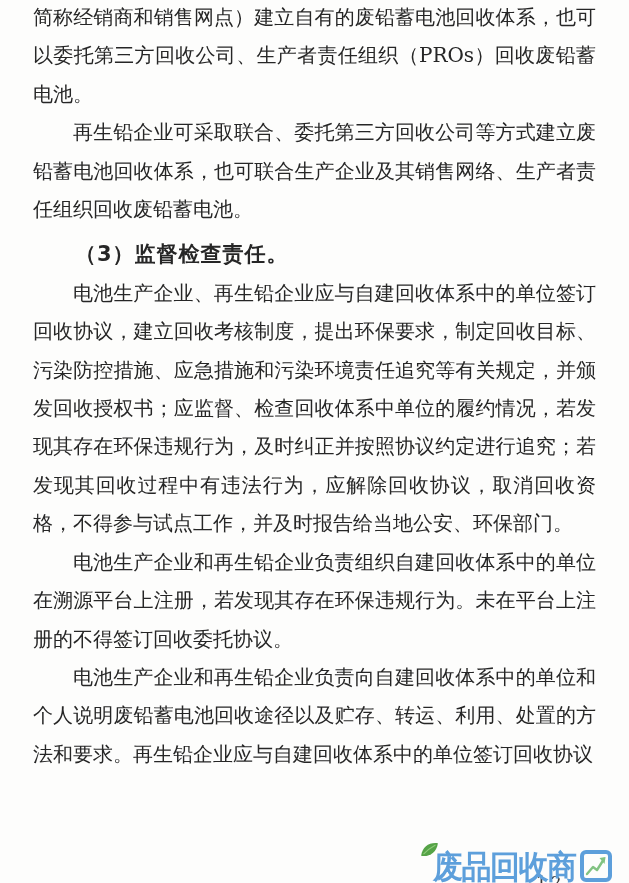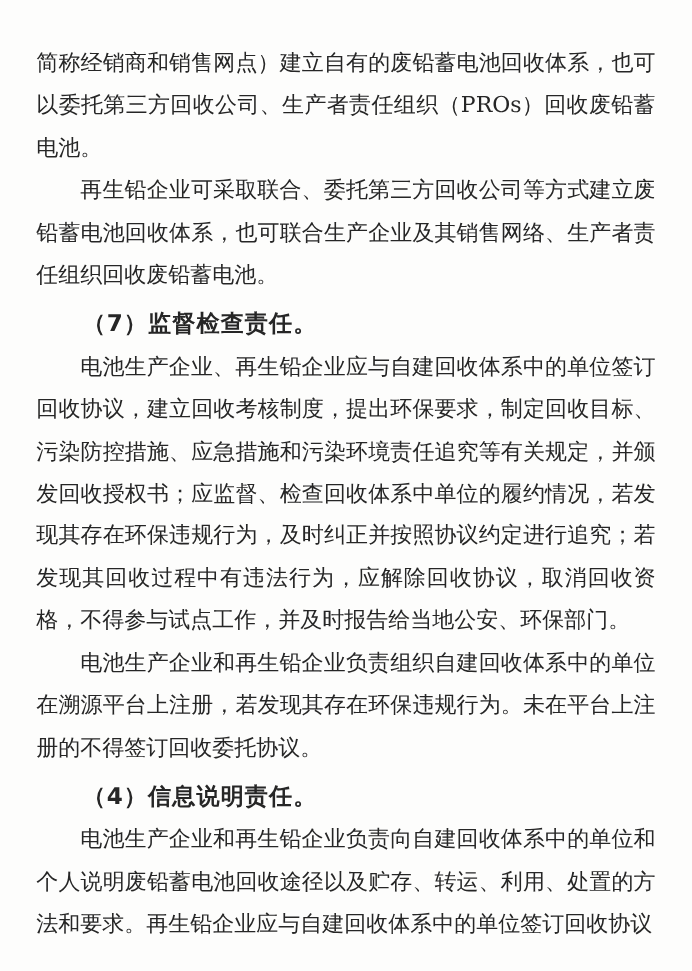--- a/index.html
+++ b/index.html
@@ -6,21 +6,20 @@
   body {
     width: 629px; height: 883px;
     background: #fdfdfc;
     overflow: hidden;
     position: relative;
     font-family: "DejaVu Serif", "Liberation Serif", serif;
   }
   .page {
     position: absolute; inset: 0;
     background: #fdfdfc;
-    margin-top: 40px;
   }
   .doc {
     position: absolute;
     left: 33px; top: -2px; width: 563px;
     color: #262626;
     font-size: 20px;
     line-height: 38.4px;
     text-align: justify;
     z-index: 1;
   }
@@ -80,24 +79,23 @@
   .wm-box svg { position: absolute; left: 1px; top: 1px; }
 </style>
 </head>
 <body>
 
 <div class="page">
 
   <div class="doc">
     <p class="body-para no-indent">简称经销商和销售网点）建立自有的废铅蓄电池回收体系，也可以委托第三方回收公司、生产者责任组织（PROs）回收废铅蓄电池。</p>
     <p class="body-para">再生铅企业可采取联合、委托第三方回收公司等方式建立废铅蓄电池回收体系，也可联合生产企业及其销售网络、生产者责任组织回收废铅蓄电池。</p>
-    <p class="heading-para">（7）监督检查责任。</p>
+    <p class="heading-para">（3）监督检查责任。</p>
     <p class="body-para">电池生产企业、再生铅企业应与自建回收体系中的单位签订回收协议，建立回收考核制度，提出环保要求，制定回收目标、污染防控措施、应急措施和污染环境责任追究等有关规定，并颁发回收授权书；应监督、检查回收体系中单位的履约情况，若发现其存在环保违规行为，及时纠正并按照协议约定进行追究；若发现其回收过程中有违法行为，应解除回收协议，取消回收资格，不得参与试点工作，并及时报告给当地公安、环保部门。</p>
     <p class="body-para">电池生产企业和再生铅企业负责组织自建回收体系中的单位在溯源平台上注册，若发现其存在环保违规行为。未在平台上注册的不得签订回收委托协议。</p>
-    <p class="heading-para">（4）信息说明责任。</p>
     <p class="body-para">电池生产企业和再生铅企业负责向自建回收体系中的单位和个人说明废铅蓄电池回收途径以及贮存、转运、利用、处置的方法和要求。再生铅企业应与自建回收体系中的单位签订回收协议</p>
   </div>
 
   <div class="page-number">12</div>
 
   <div class="watermark">
     <svg class="wm-leaf" viewBox="0 0 16 16">
       <path d="M1,15 C1,6 7,1 15,1 C15,10 9,15 1,15 Z" fill="#55a347"></path>
       <path d="M3,13 C6,9 9,6 13,3" stroke="#8fcb7a" stroke-width="1" fill="none"></path>
     </svg>

